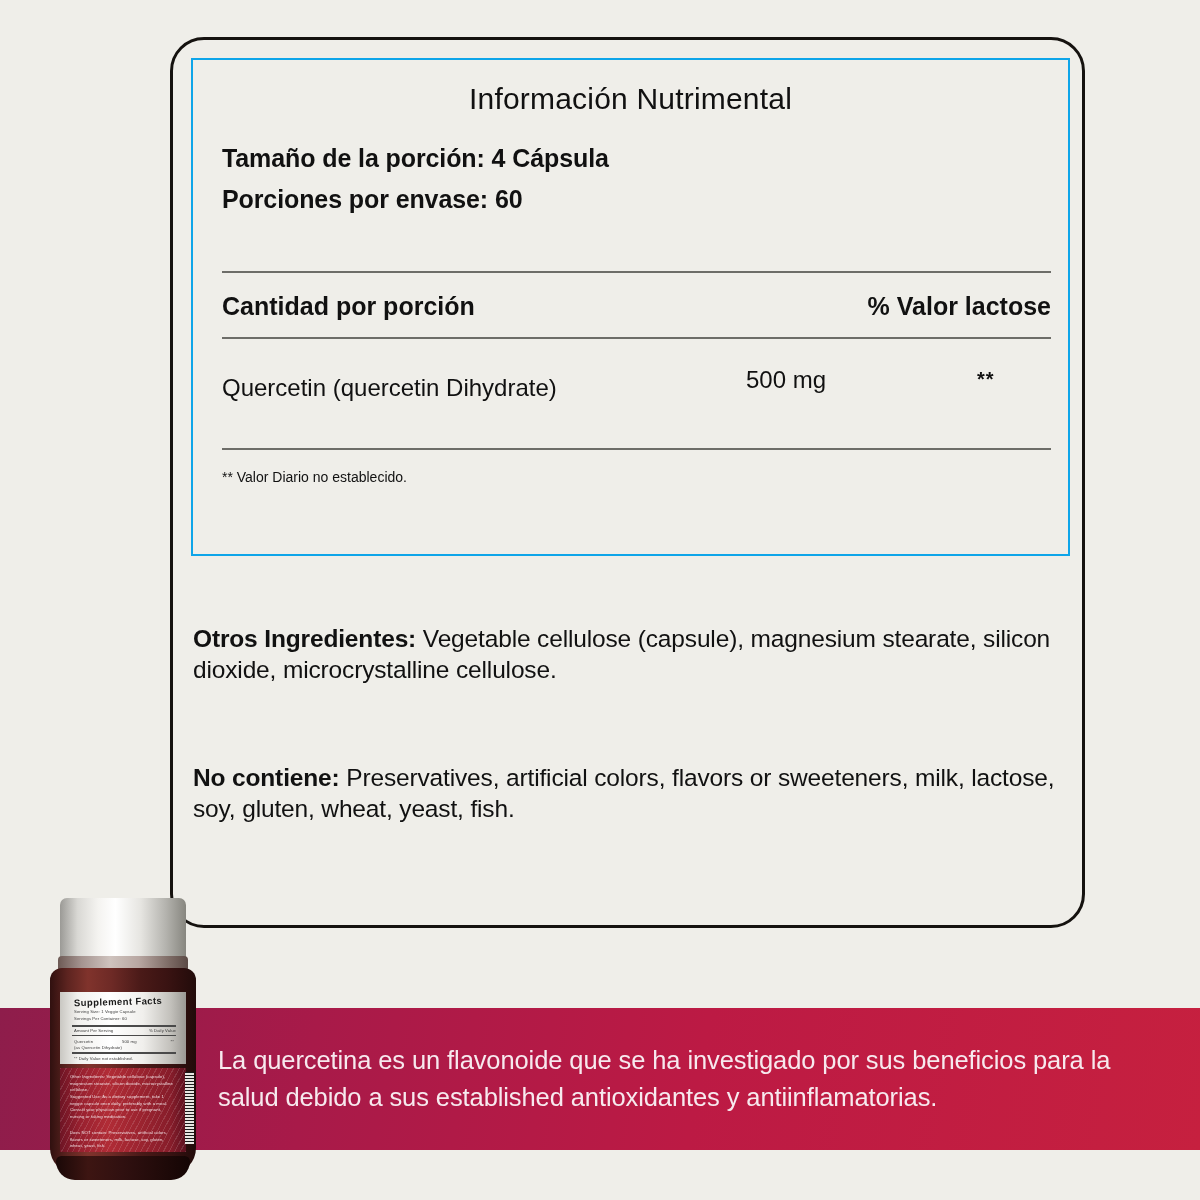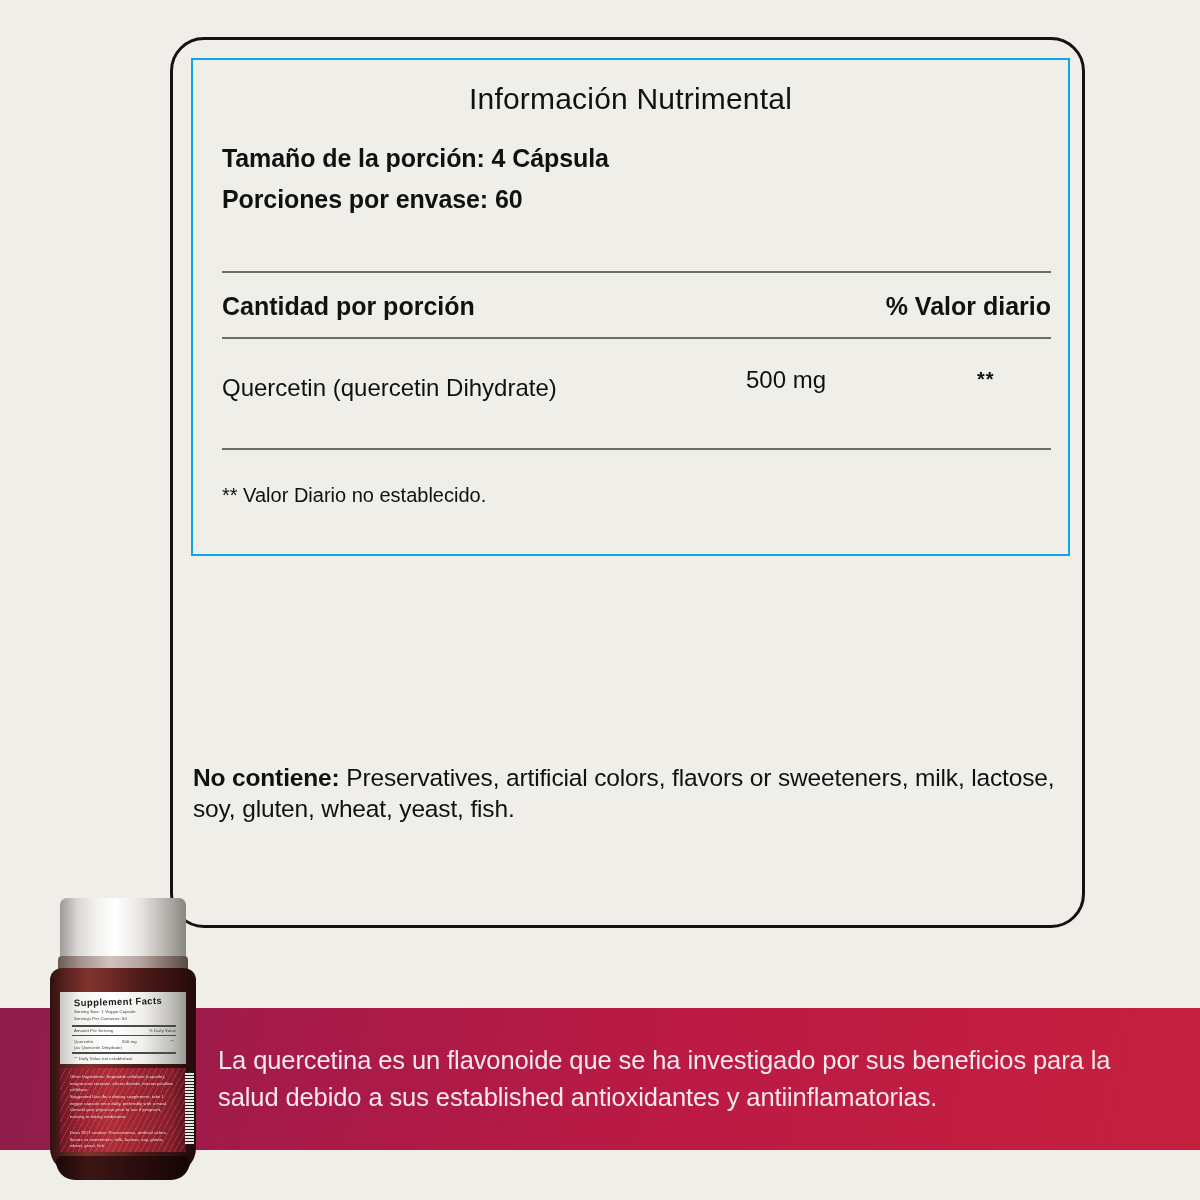--- a/index.html
+++ b/index.html
@@ -105,22 +105,22 @@
     left: 755px;
     top: 2px;
     font-size: 20px;
     font-weight: bold;
     letter-spacing: 1px;
   }
 
   #footnote {
     position: absolute;
     left: 29px;
-    top: 424px;
-    font-size: 20px;
+    top: 409px;
+    font-size: 14px;
   }
 
   
   .body-block {
     position: absolute;
     left: 20px;
     width: 890px;
     font-size: 24.5px;
     line-height: 1.28;
     letter-spacing: -0.15px;
@@ -265,36 +265,39 @@
 
     <div id="panel-title">Información Nutrimental</div>
 
     <div id="serving-size" class="serving-line">Tamaño de la porción: 4 Cápsula</div>
     <div id="servings-per" class="serving-line">Porciones por envase: 60</div>
 
     <div class="rule" id="rule-top"></div>
 
     <div id="table-head">
       <span>Cantidad por porción</span>
-      <span>% Valor diario</span>
+      <span>% Valor lactose</span>
     </div>
 
     <div class="rule" id="rule-mid"></div>
 
     <div id="ingredient-row">
       <span id="ingredient-name">Quercetin (quercetin Dihydrate)</span>
       <span id="ingredient-amount">500 mg</span>
       <span id="ingredient-dv">**</span>
     </div>
 
     <div class="rule" id="rule-bottom"></div>
 
     <div id="footnote">** Valor Diario no establecido.</div>
   </div>
 
+  <div id="block-otros" class="body-block">
+    <b>Otros Ingredientes:</b><span> Vegetable cellulose (capsule), magnesium stearate, silicon dioxide, microcrystalline cellulose.</span>
+  </div>
 
   <div id="block-nocontiene" class="body-block">
     <b>No contiene:</b><span> Preservatives, artificial colors, flavors or sweeteners, milk, lactose, soy, gluten, wheat, yeast, fish.</span>
   </div>
 
 
 </div>
 
 <div id="banner">
   <div id="banner-text">La quercetina es un flavonoide que se ha investigado por sus  beneficios para la salud debido a sus established antioxidantes y antiinflamatorias.</div>

